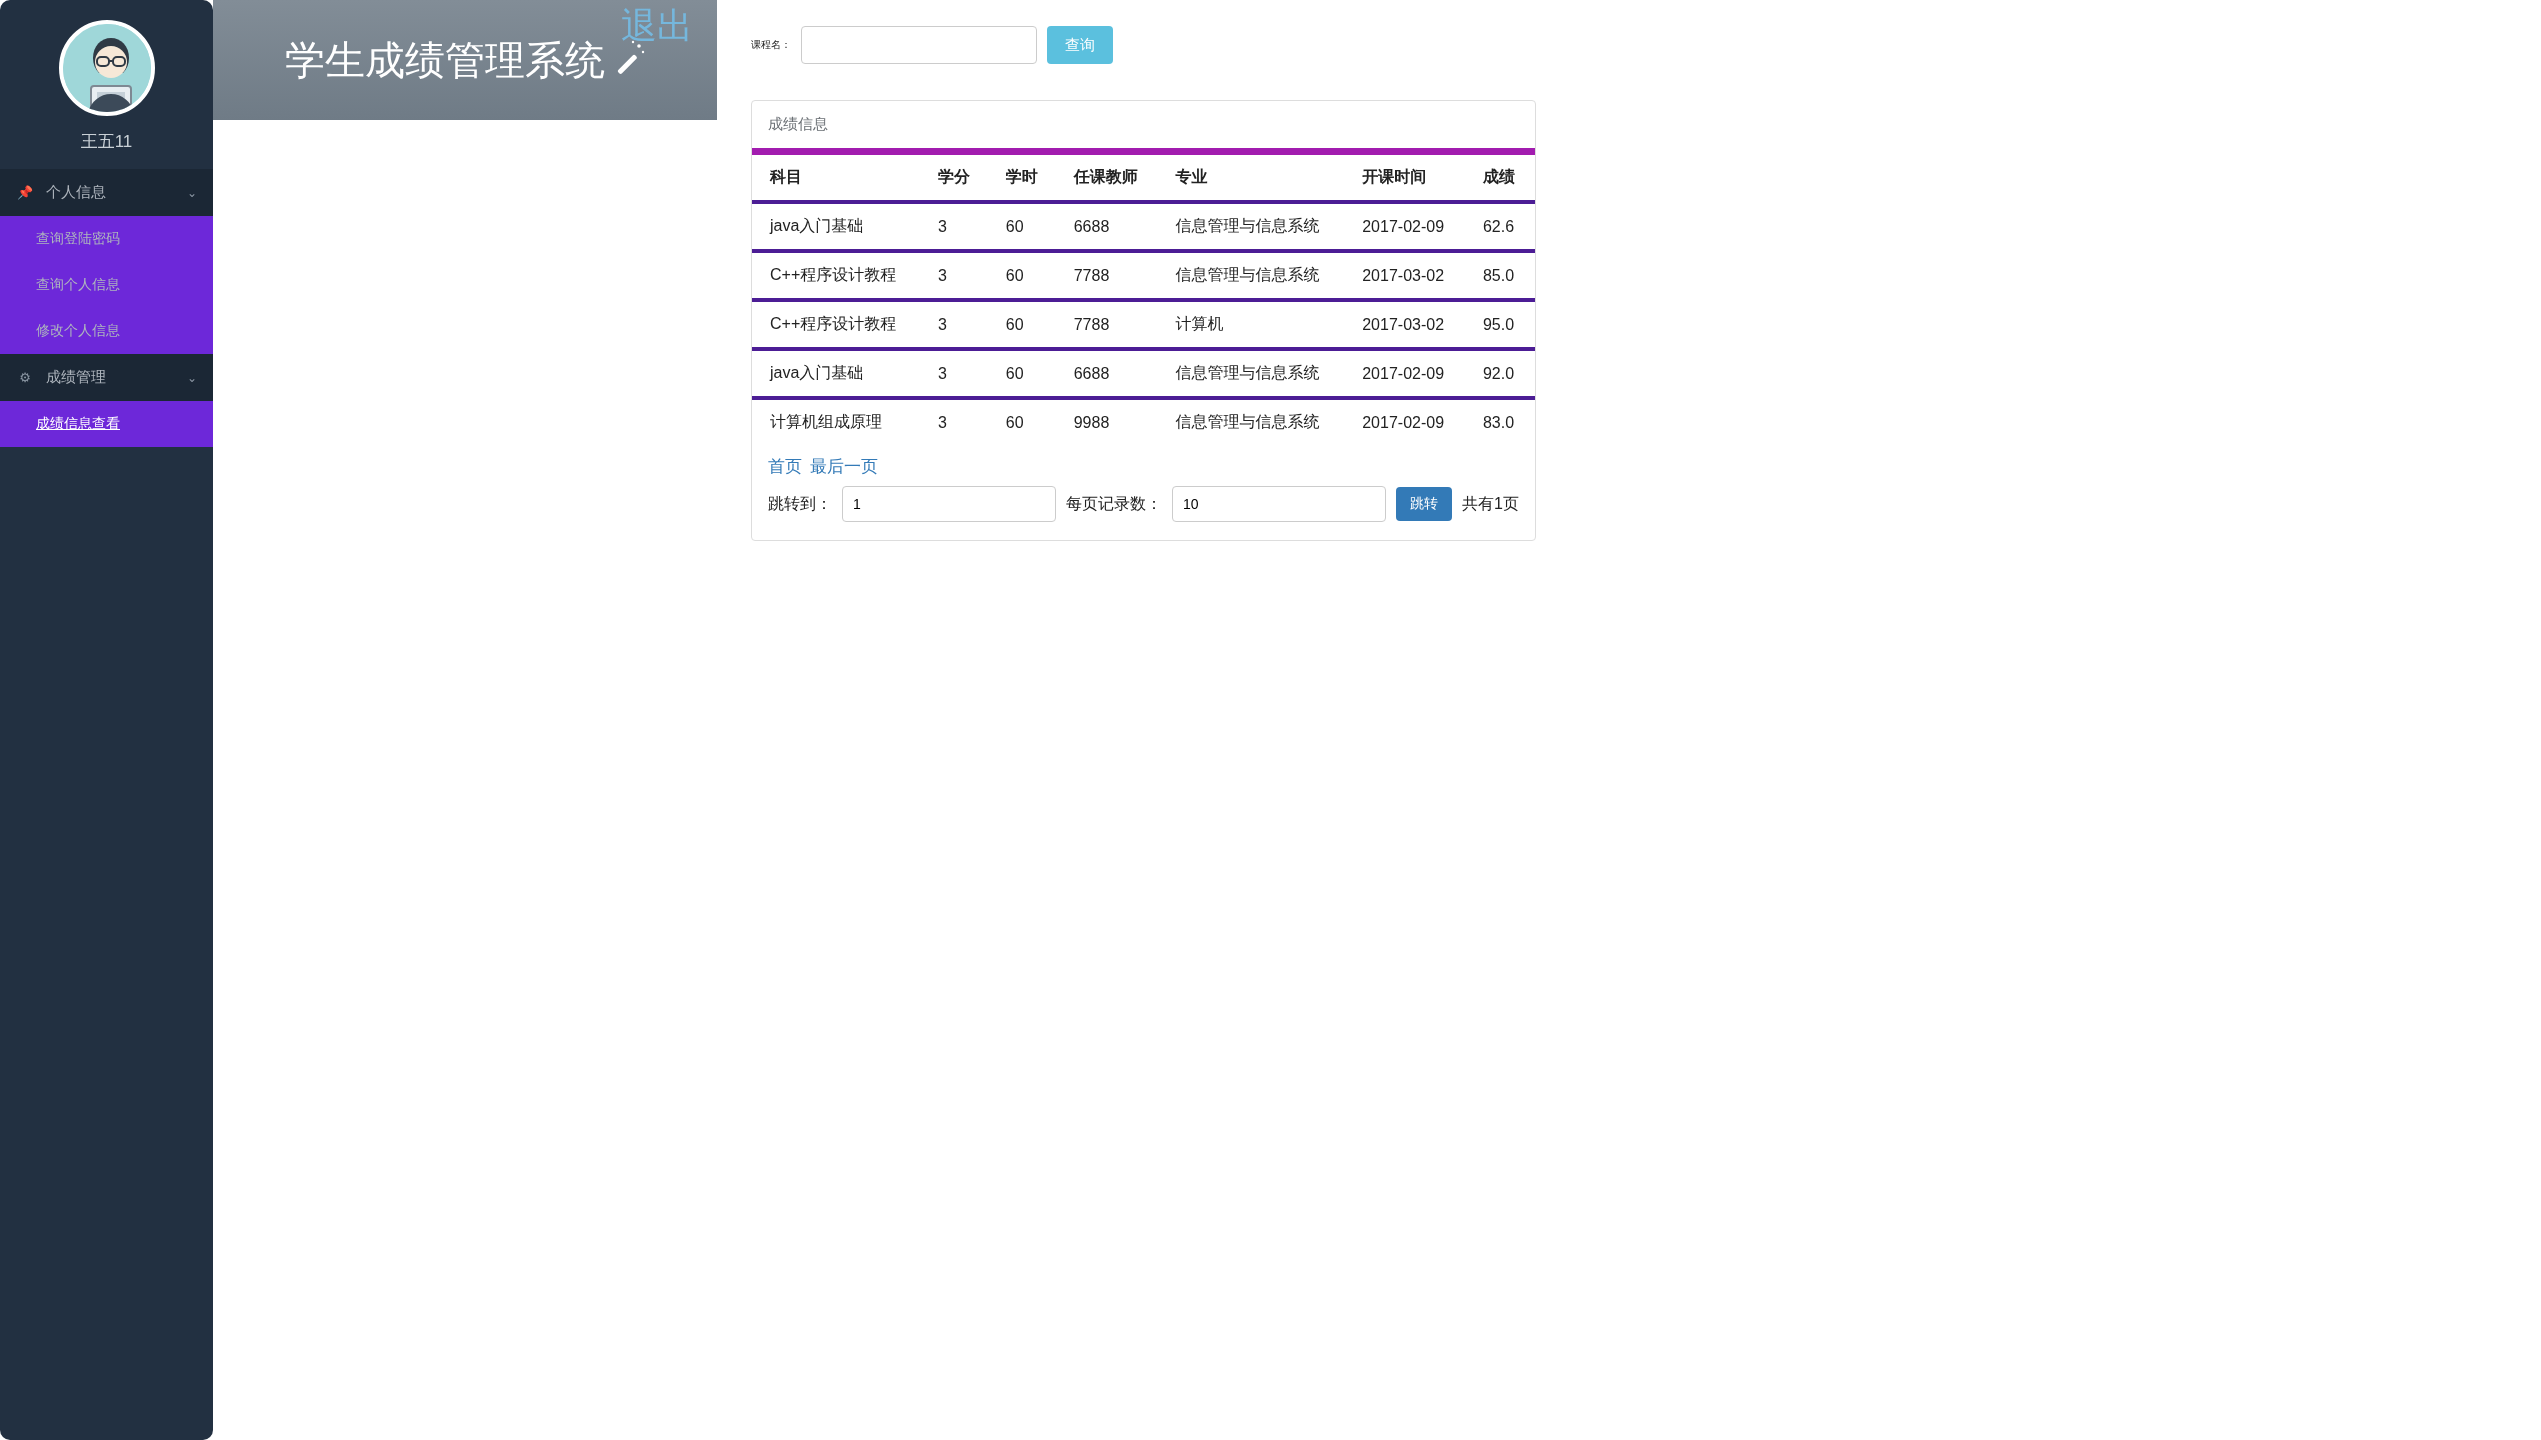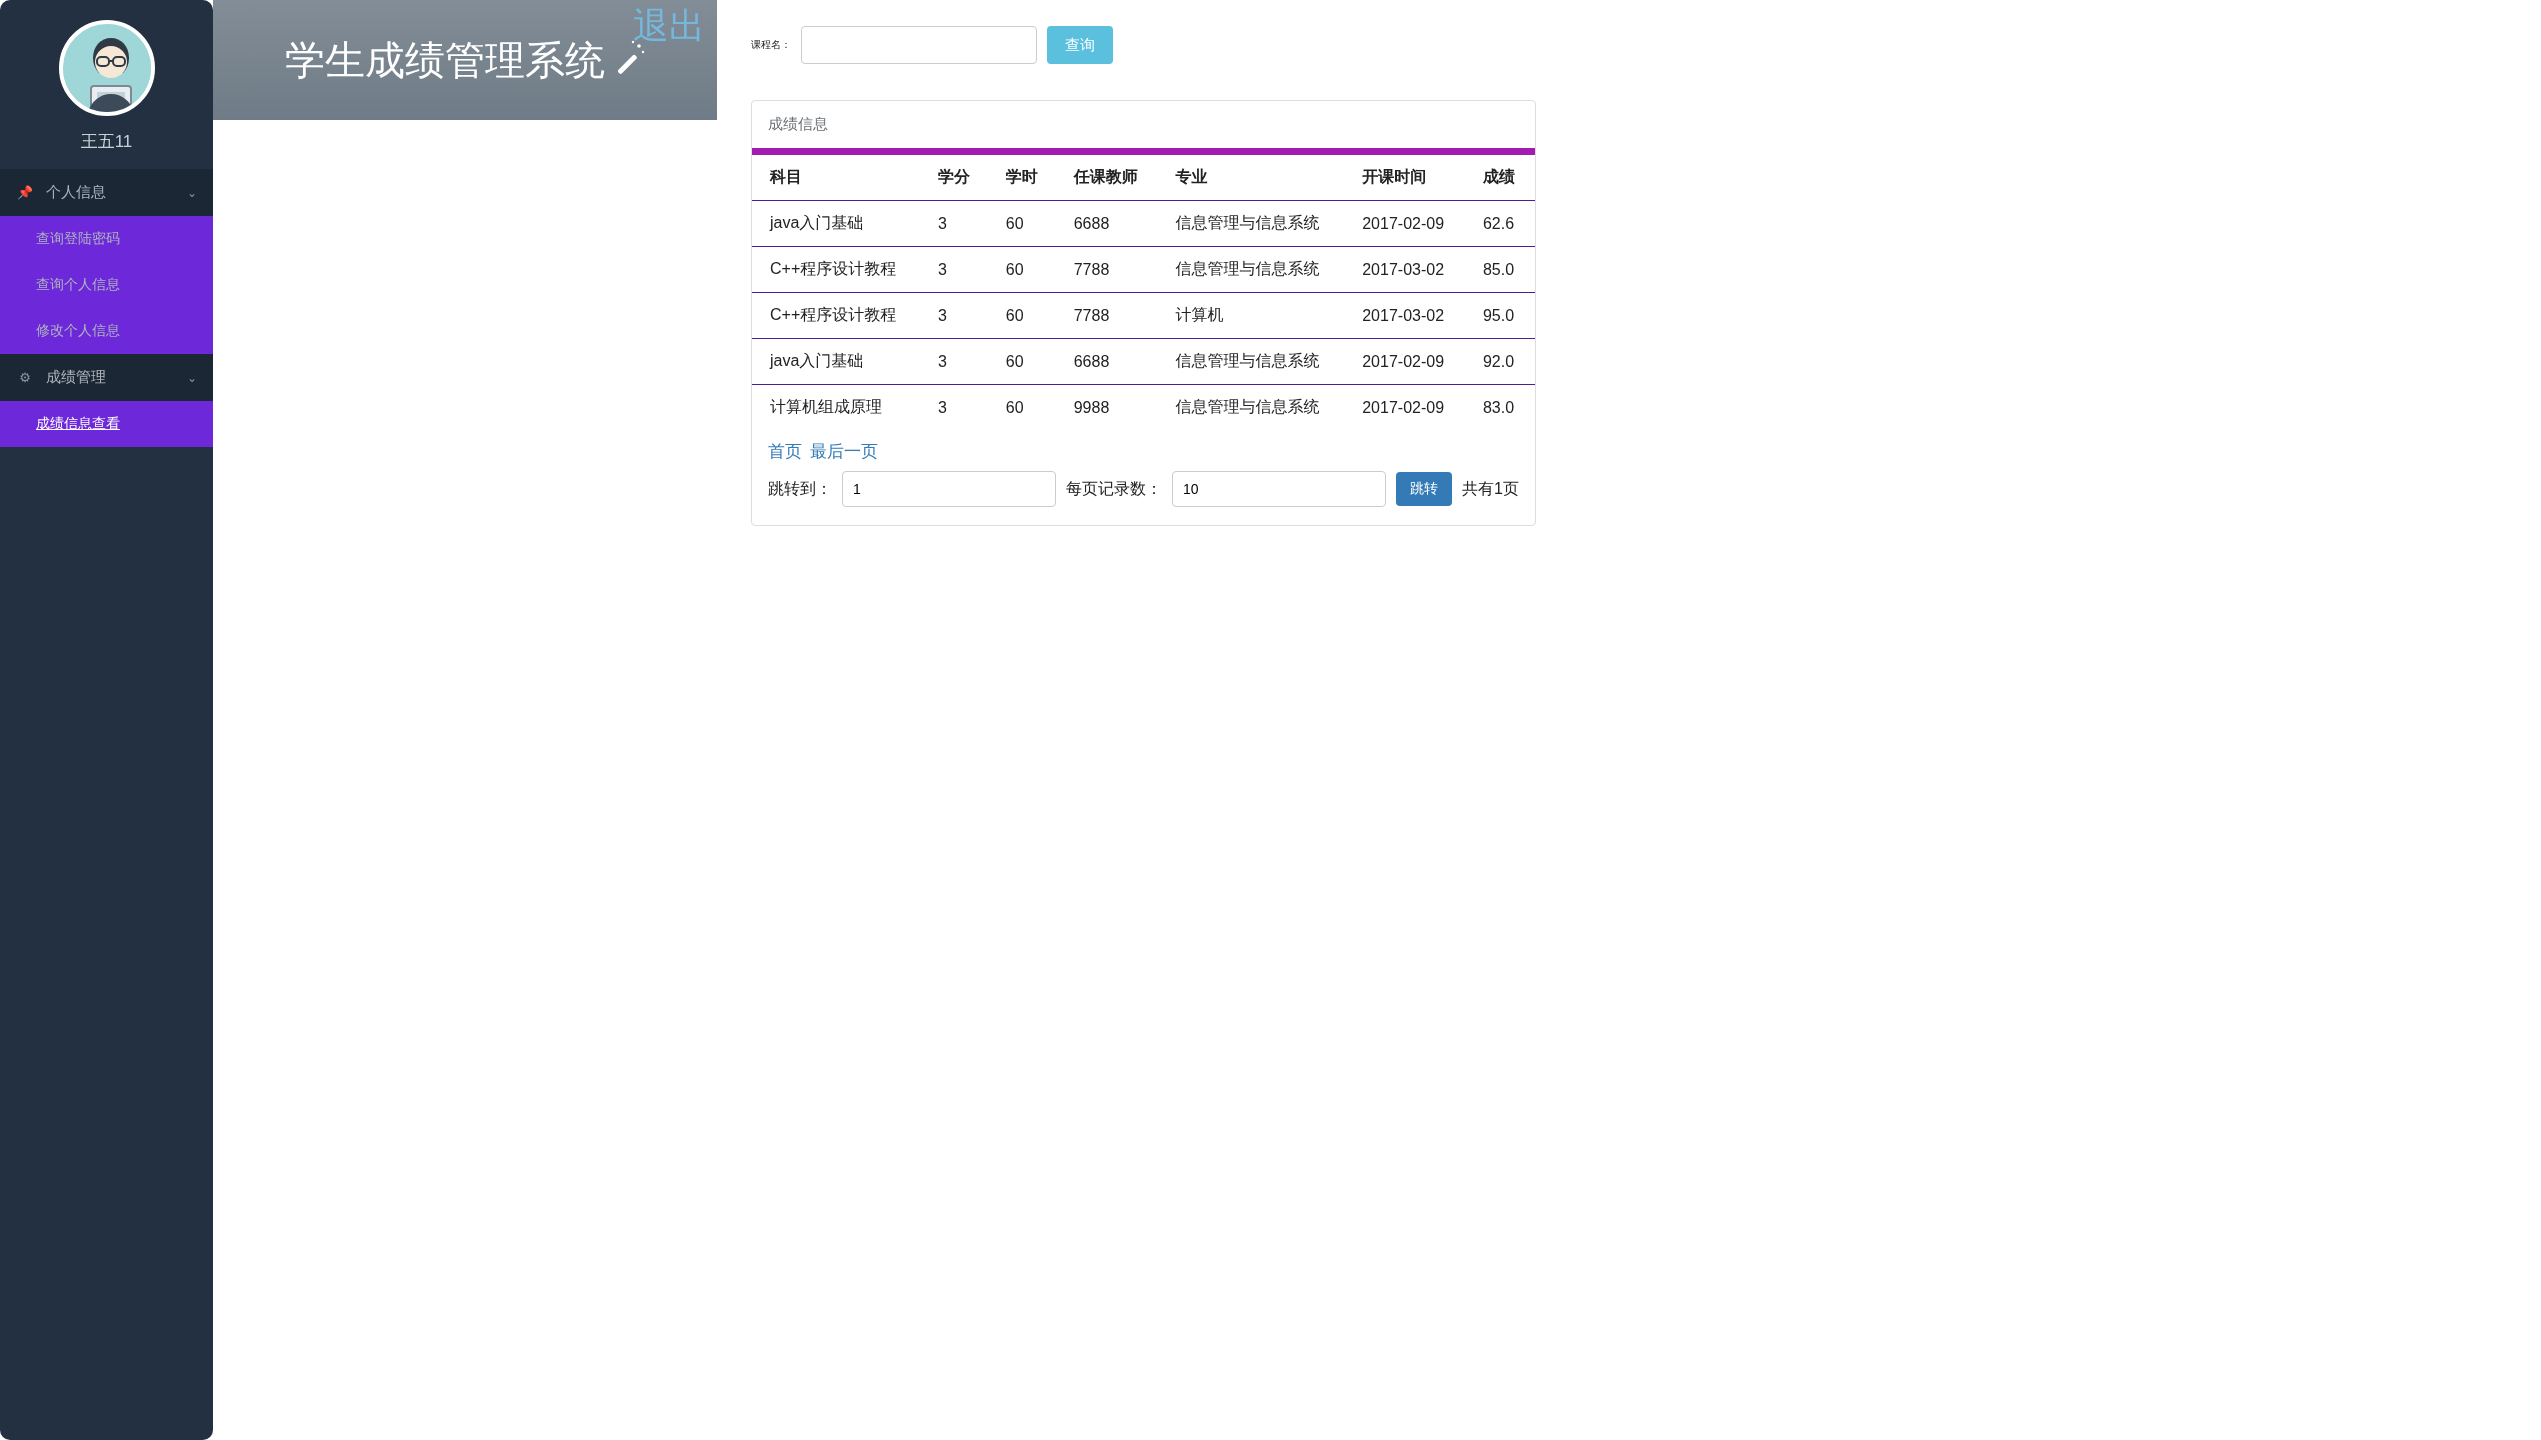--- a/index.html
+++ b/index.html
@@ -12,33 +12,33 @@
 .username { font-size:17px; color:#c9d0d6; }
 .menu-group-header { display:flex; align-items:center; padding:14px 16px; background:#1b2735; color:#aeb5bd; font-size:15px; cursor:pointer; }
 .menu-group-header .mg-icon { width:18px; text-align:center; margin-right:12px; font-size:13px; color:#8994a1; }
 .menu-group-header .chevron { margin-left:auto; font-size:12px; color:#8994a1; }
 .menu-item { display:block; padding:14px 16px 14px 36px; color:#aeb5bd; font-size:14px; cursor:pointer; background:#6d28d9; }
 .menu-item.active { color:#fff; text-decoration:underline; }
 .main { flex:1; display:flex; min-width:0; }
 .header { height:120px; background:linear-gradient(180deg,#828d97 0%,#6f7b86 100%); display:flex; align-items:center; padding:0 70px 0 72px; position:relative; }
 .header-title { color:#fff; font-size:40px; font-weight:400; display:flex; align-items:center; }
 .wand { margin-left:6px; display:inline-block; }
-.logout { position:absolute; top:2px; right:12px; color:#75b7dd; font-size:36px; font-weight:500; cursor:pointer; }
+.logout { position:absolute; top:2px; right:24px; color:#75b7dd; font-size:36px; font-weight:500; cursor:pointer; }
 .content { padding:26px 34px; }
 .search-row { display:flex; align-items:center; gap:10px; margin-bottom:36px; }
 .search-label { font-size:10px; color:#222; }
 .text-input { height:38px; border:1px solid #ccc; border-radius:4px; padding:0 10px; font-size:14px; }
 .text-input.search-box { width:236px; }
 .btn { height:38px; border:none; border-radius:4px; padding:0 18px; font-size:15px; cursor:pointer; color:#fff; display:inline-flex; align-items:center; }
 .btn-info { background:#5bc0de; }
 .btn-primary-sm { background:#337ab7; height:34px; padding:8px 14px; font-size:14px; border-radius:4px; }
 .panel { border:1px solid #ddd; border-radius:4px; }
 .panel-header { padding:14px 16px; color:#6a6f74; font-size:15px; border-bottom:7px solid #a21caf; }
 .tbl { width:100%; border-collapse:collapse; }
-.tbl th, .tbl td { text-align:left; padding:12px 16px; border-top:1px solid #4c1d95; font-size:16px; color:#222; }
+.tbl th, .tbl td { text-align:left; padding:12px 16px; border-top:4px solid #4c1d95; font-size:16px; color:#222; }
 .tbl th { font-weight:700; border-top:none; }
 .tbl th:first-child, .tbl td:first-child { padding-left:18px; }
 .pager-area { padding:10px 16px 18px; }
 .pager-links { margin-bottom:8px; }
 .pager-links a { color:#337ab7; font-size:17px; text-decoration:none; cursor:pointer; margin-right:4px; }
 .pager-row { display:flex; align-items:center; gap:10px; flex-wrap:wrap; font-size:16px; color:#222; }
 .pager-row .text-input { width:214px; height:36px; }
 </style>
 </head>
 <body>

